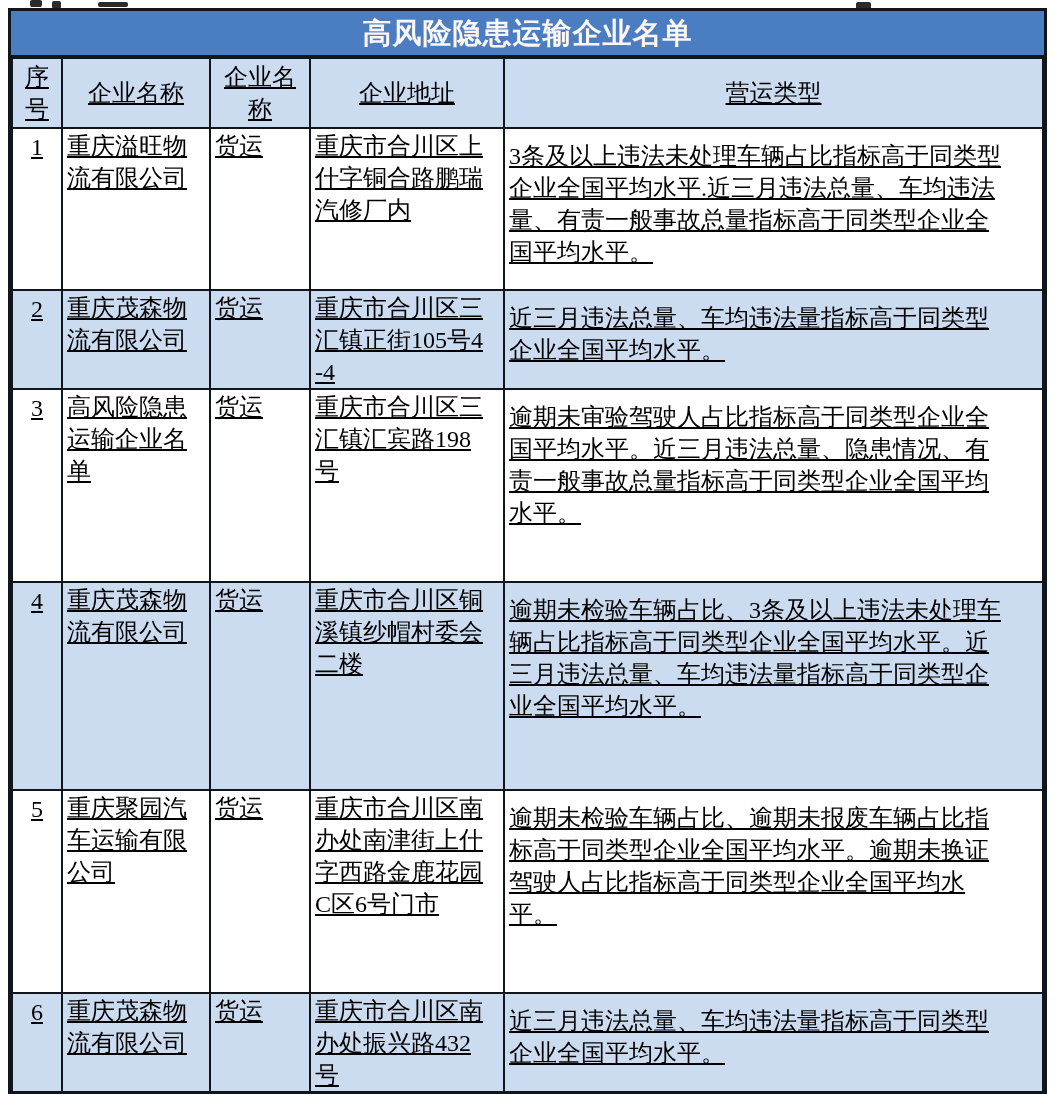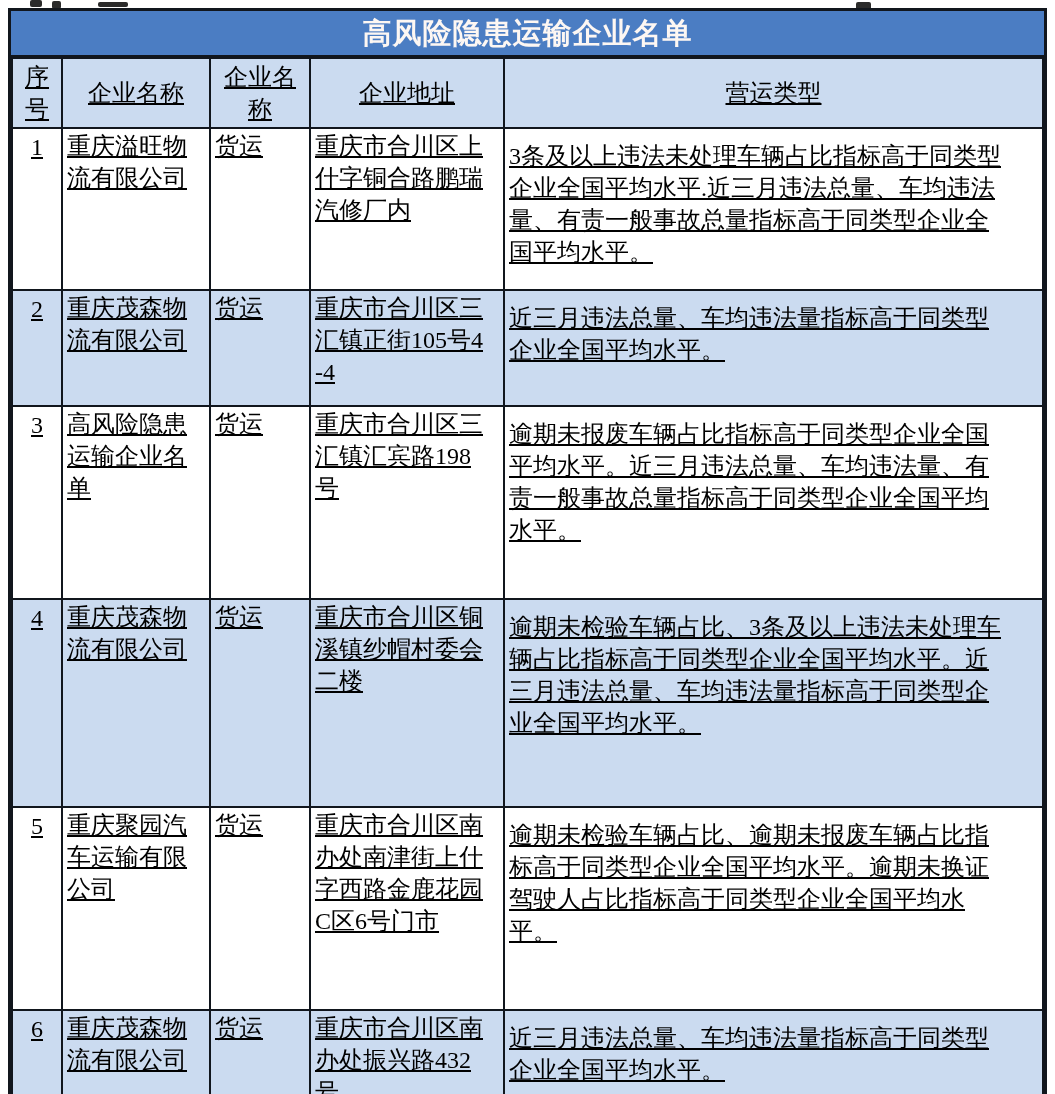--- a/index.html
+++ b/index.html
@@ -20,21 +20,21 @@
   table{border-collapse:collapse;table-layout:fixed;width:100%;text-decoration:underline;}
   th,td{border:2px solid #11161d;font-size:24px;line-height:32px;overflow:hidden;}
   thead tr{height:64px;}
   th{
     background:#cbdbf0;font-weight:400;text-align:center;vertical-align:middle;
     padding:2px 4px;word-break:break-all;
   }
   td{vertical-align:top;padding:1px 3px 8px 4px;word-break:break-all;background:#ffffff;}
   tr.alt td{background:#cbdbf0;}
   .col-no{text-align:center;padding:2px 2px 0 2px;}
-  .col-addr{padding:1px 15px 17px 4px;margin-top:18px;}
+  .col-addr{padding:1px 15px 0 4px;margin-top:18px;}
   .col-hazard{padding:11px 36px 0 4px;}
 </style>
 </head>
 <body>
 
 <div class="artifact" style="left:30px;top:0;width:12px;height:7px;"></div>
 <div class="artifact" style="left:52px;top:1px;width:9px;height:8px;"></div>
 <div class="artifact" style="left:98px;top:2px;width:30px;height:5px;"></div>
 <div class="artifact" style="left:856px;top:2px;width:15px;height:8px;"></div>
 
@@ -71,21 +71,21 @@
             <td class="col-name">重庆茂森物流有限公司</td>
             <td class="col-type">货运</td>
             <td class="col-addr">重庆市合川区三汇镇正街105号4-4</td>
             <td class="col-hazard">近三月违法总量、车均违法量指标高于同类型企业全国平均水平。</td>
           </tr>
           <tr style="height: 193px;">
             <td class="col-no">3</td>
             <td class="col-name">高风险隐患运输企业名单</td>
             <td class="col-type">货运</td>
             <td class="col-addr">重庆市合川区三汇镇汇宾路198号</td>
-            <td class="col-hazard">逾期未报废车辆占比指标高于同类型企业全国平均水平。近三月违法总量、车均违法量、有责一般事故总量指标高于同类型企业全国平均水平。</td>
+            <td class="col-hazard">逾期未审验驾驶人占比指标高于同类型企业全国平均水平。近三月违法总量、隐患情况、有责一般事故总量指标高于同类型企业全国平均水平。</td>
           </tr>
           <tr class="alt" style="height: 208px;">
             <td class="col-no">4</td>
             <td class="col-name">重庆茂森物流有限公司</td>
             <td class="col-type">货运</td>
             <td class="col-addr">重庆市合川区铜溪镇纱帽村委会二楼</td>
             <td class="col-hazard">逾期未检验车辆占比、3条及以上违法未处理车辆占比指标高于同类型企业全国平均水平。近三月违法总量、车均违法量指标高于同类型企业全国平均水平。</td>
           </tr>
           <tr style="height: 203px;">
             <td class="col-no">5</td>

